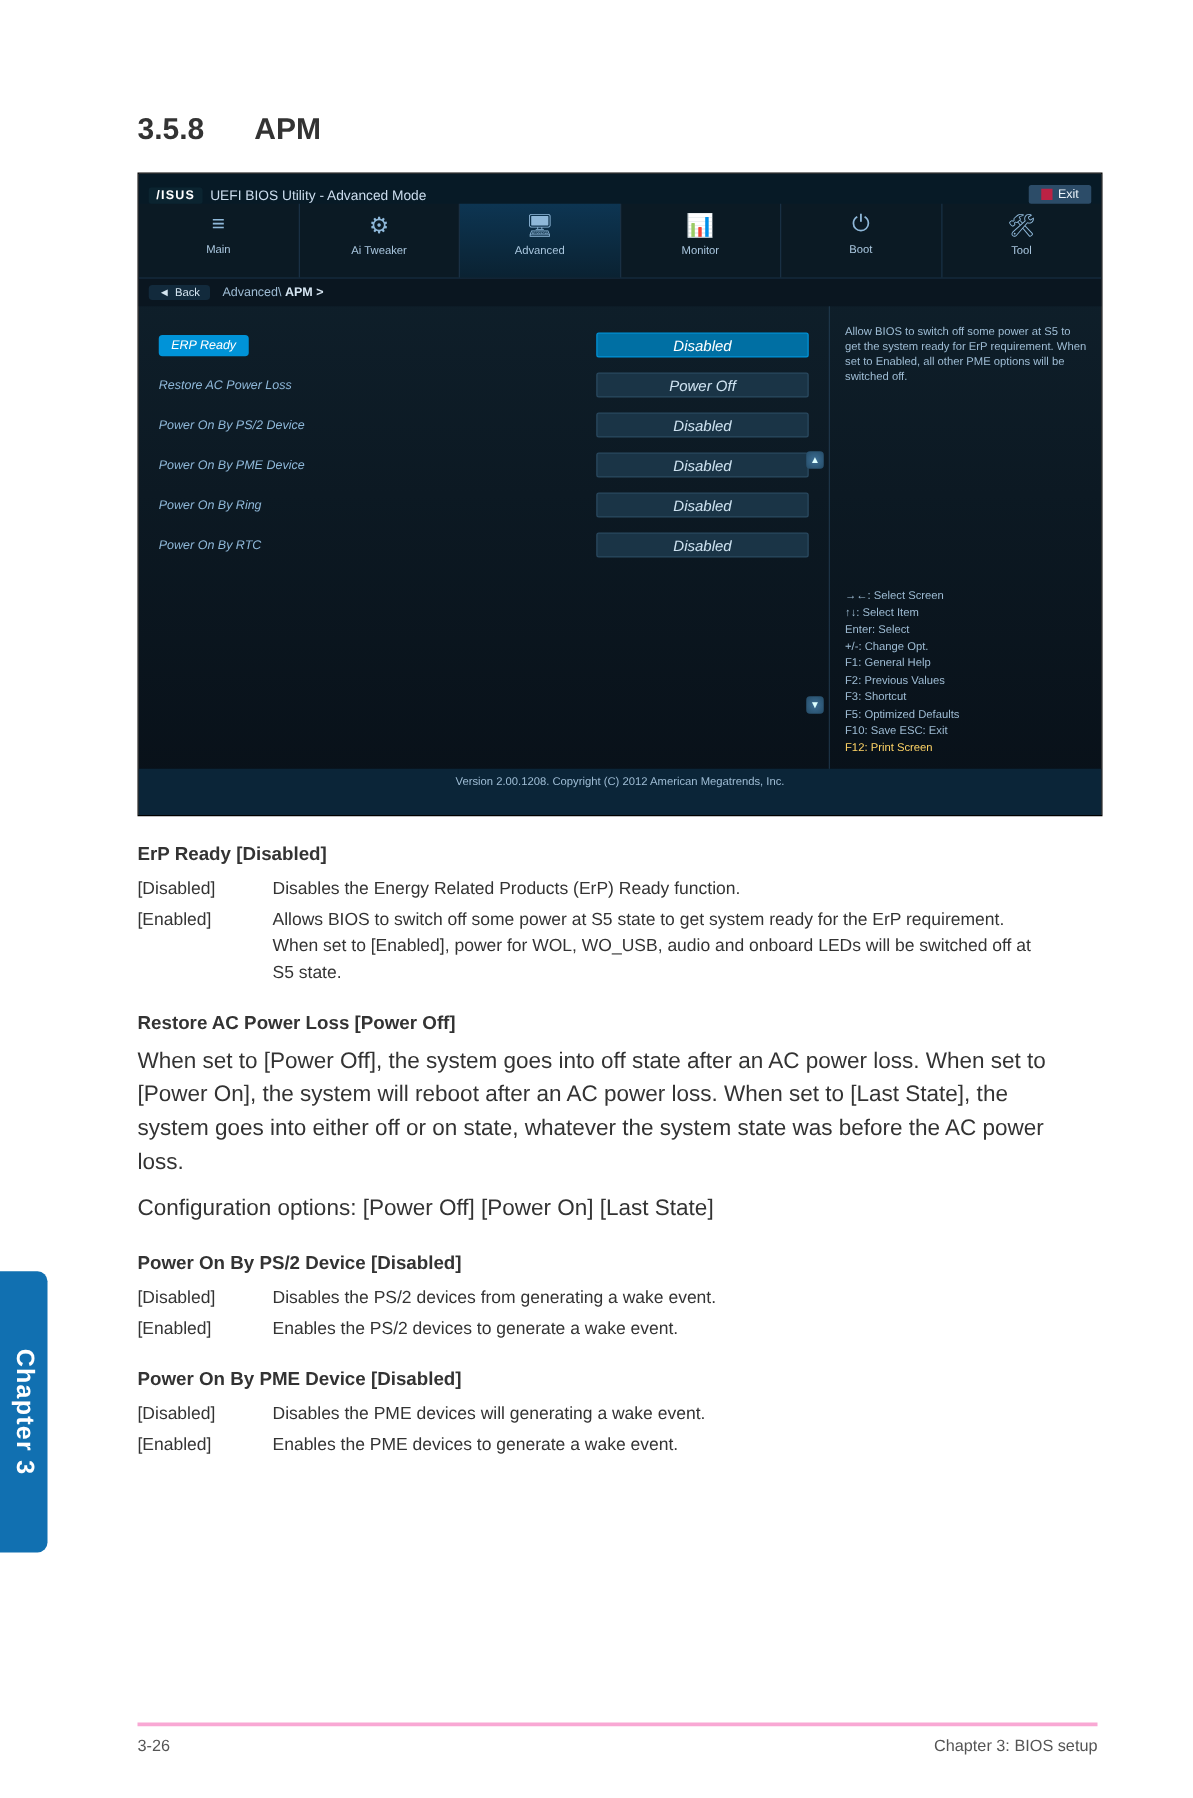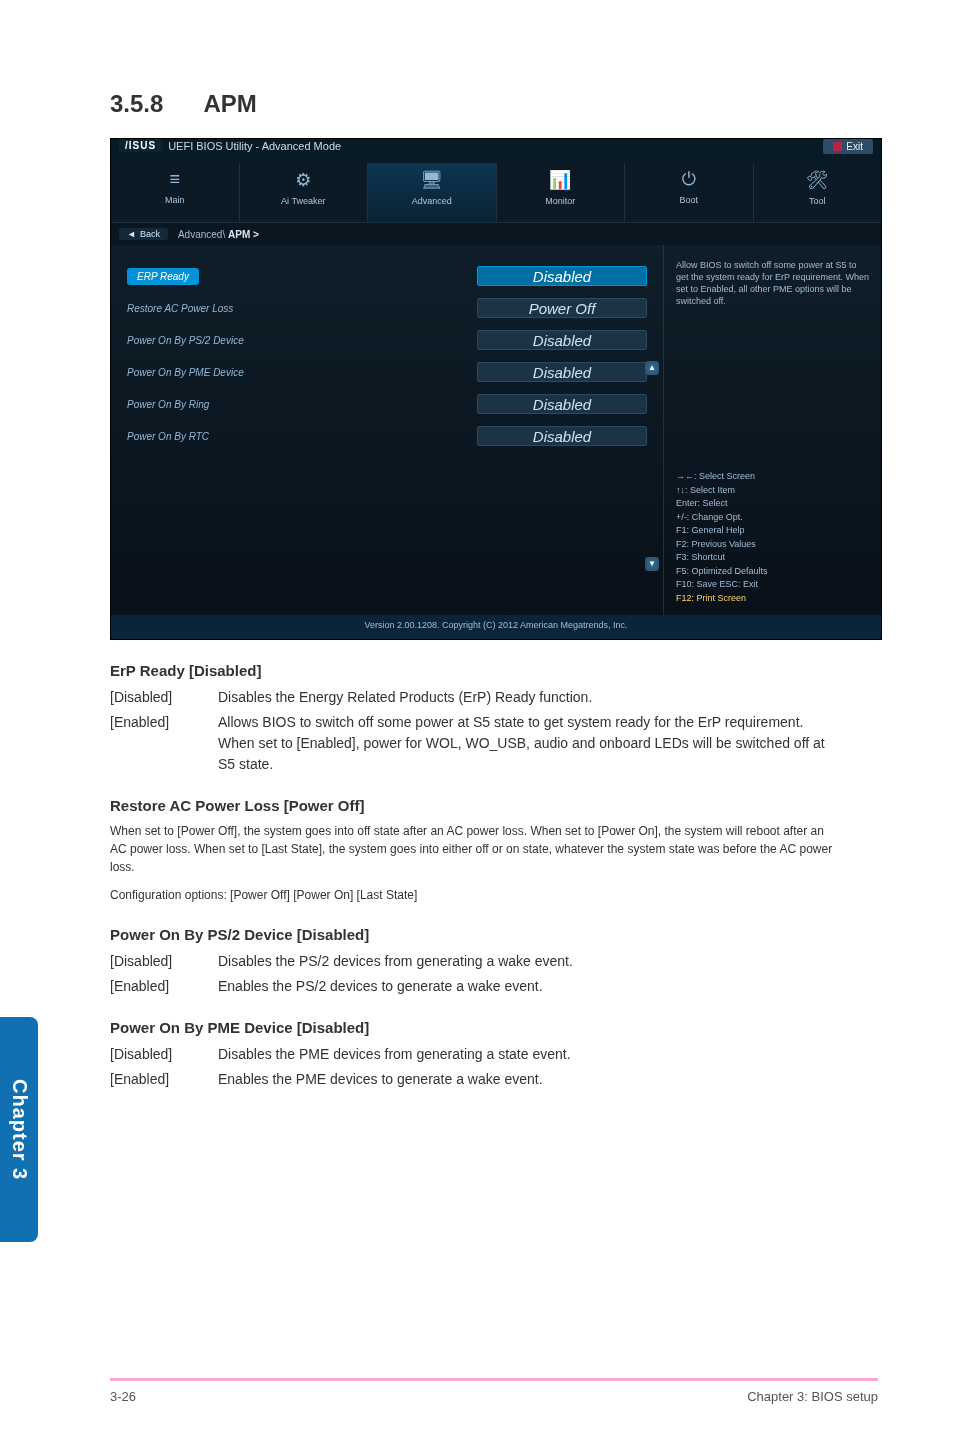--- a/index.html
+++ b/index.html
@@ -32,21 +32,21 @@
     background: linear-gradient(#10222e, #081018);
     border: 1px solid #000;
     font-size: 11px;
     color: #bcd;
     position: relative;
   }
   .bios-titlebar {
     background: #071a26;
     height: 24px;
     display: flex;
-    align-items: flex-start;
+    align-items: flex-end;
     padding: 0 8px;
     font-size: 11px;
     color: #cde;
     justify-content: space-between;
   }
   .bios-title-left { display: flex; align-items: center; gap: 6px; }
   .logo { font-weight: bold; background:#0b2430; color:#fff; padding:1px 6px; border-radius:2px; letter-spacing:1px; font-size:10px; }
   .exit-btn { background:#2c4c68; color:#eaf3fa; font-size:10px; padding:2px 10px; border-radius:2px; display:flex; align-items:center; gap:4px; }
   .exit-icon { width:9px; height:9px; background:#b24; display:inline-block; }
 
@@ -108,21 +108,21 @@
   .help-keys { font-size:9px; line-height:1.5; }
   .help-keys .gold { color:#ffd466; }
 
   .cfg-row { display:flex; align-items:center; margin-bottom:10px; height:22px; }
   .cfg-label { flex:1; color:#8fb8d9; font-size:10px; }
   .cfg-value {
     width: 170px;
     background:#1a3446;
     color:#cfe3f1;
     text-align:center;
-    font-size:15px;
+    font-size:12px;
     height:20px;
     line-height:20px;
     border-radius:2px;
     border:1px solid #2a4a60;
   }
   .cfg-row.selected .cfg-label-wrap {
     background:#0093d8;
     color:#fff;
     border-radius:3px;
     padding:3px 10px;
@@ -133,31 +133,31 @@
   .cfg-row.selected .cfg-value { background:#006fa3; border-color:#0093d8; color:#fff; }
 
   .scroll-arrows { position:absolute; right:4px; display:flex; flex-direction:column; justify-content:space-between; height:210px; top:116px; }
   .sc-arrow { width:14px; height:14px; background:radial-gradient(#3d6e94,#244b66); border-radius:3px; color:#dff; font-size:8px; text-align:center; line-height:14px; }
 
   .bios-footer {
     background:#0b2538;
     color:#9fbdd5;
     font-size:9px;
     text-align:center;
-    height:24px;
+    height:37px;
     line-height:20px;
   }
 
   
   .doc-section { margin-top: 22px; }
   .subhead { font-weight:bold; font-size:15px; margin-bottom:8px; }
   .def-row { display:flex; font-size:14px; line-height:1.5; margin-bottom:4px; }
   .def-term { width:108px; flex:none; }
   .def-desc { flex:1; }
-  .para { font-size:12px; line-height:1.5; margin-bottom:10px; }
+  .para { font-size:18px; line-height:1.5; margin-bottom:10px; }
 
   
   .spine {
     position:absolute;
     left:0;
     top:1017px;
     width:38px;
     height:225px;
     background:#1170b1;
     color:#fff;
@@ -328,21 +328,21 @@
     <div class="def-row">
       <div class="def-term">[Enabled]</div>
       <div class="def-desc">Enables the PS/2 devices to generate a wake event.</div>
     </div>
   </div>
 
   <div class="doc-section">
     <div class="subhead">Power On By PME Device [Disabled]</div>
     <div class="def-row">
       <div class="def-term">[Disabled]</div>
-      <div class="def-desc">Disables the PME devices from generating a state event.</div>
+      <div class="def-desc">Disables the PME devices will generating a wake event.</div>
     </div>
     <div class="def-row">
       <div class="def-term">[Enabled]</div>
       <div class="def-desc">Enables the PME devices to generate a wake event.</div>
     </div>
   </div>
 
 </div>
 
 <div class="spine">Chapter 3</div>

